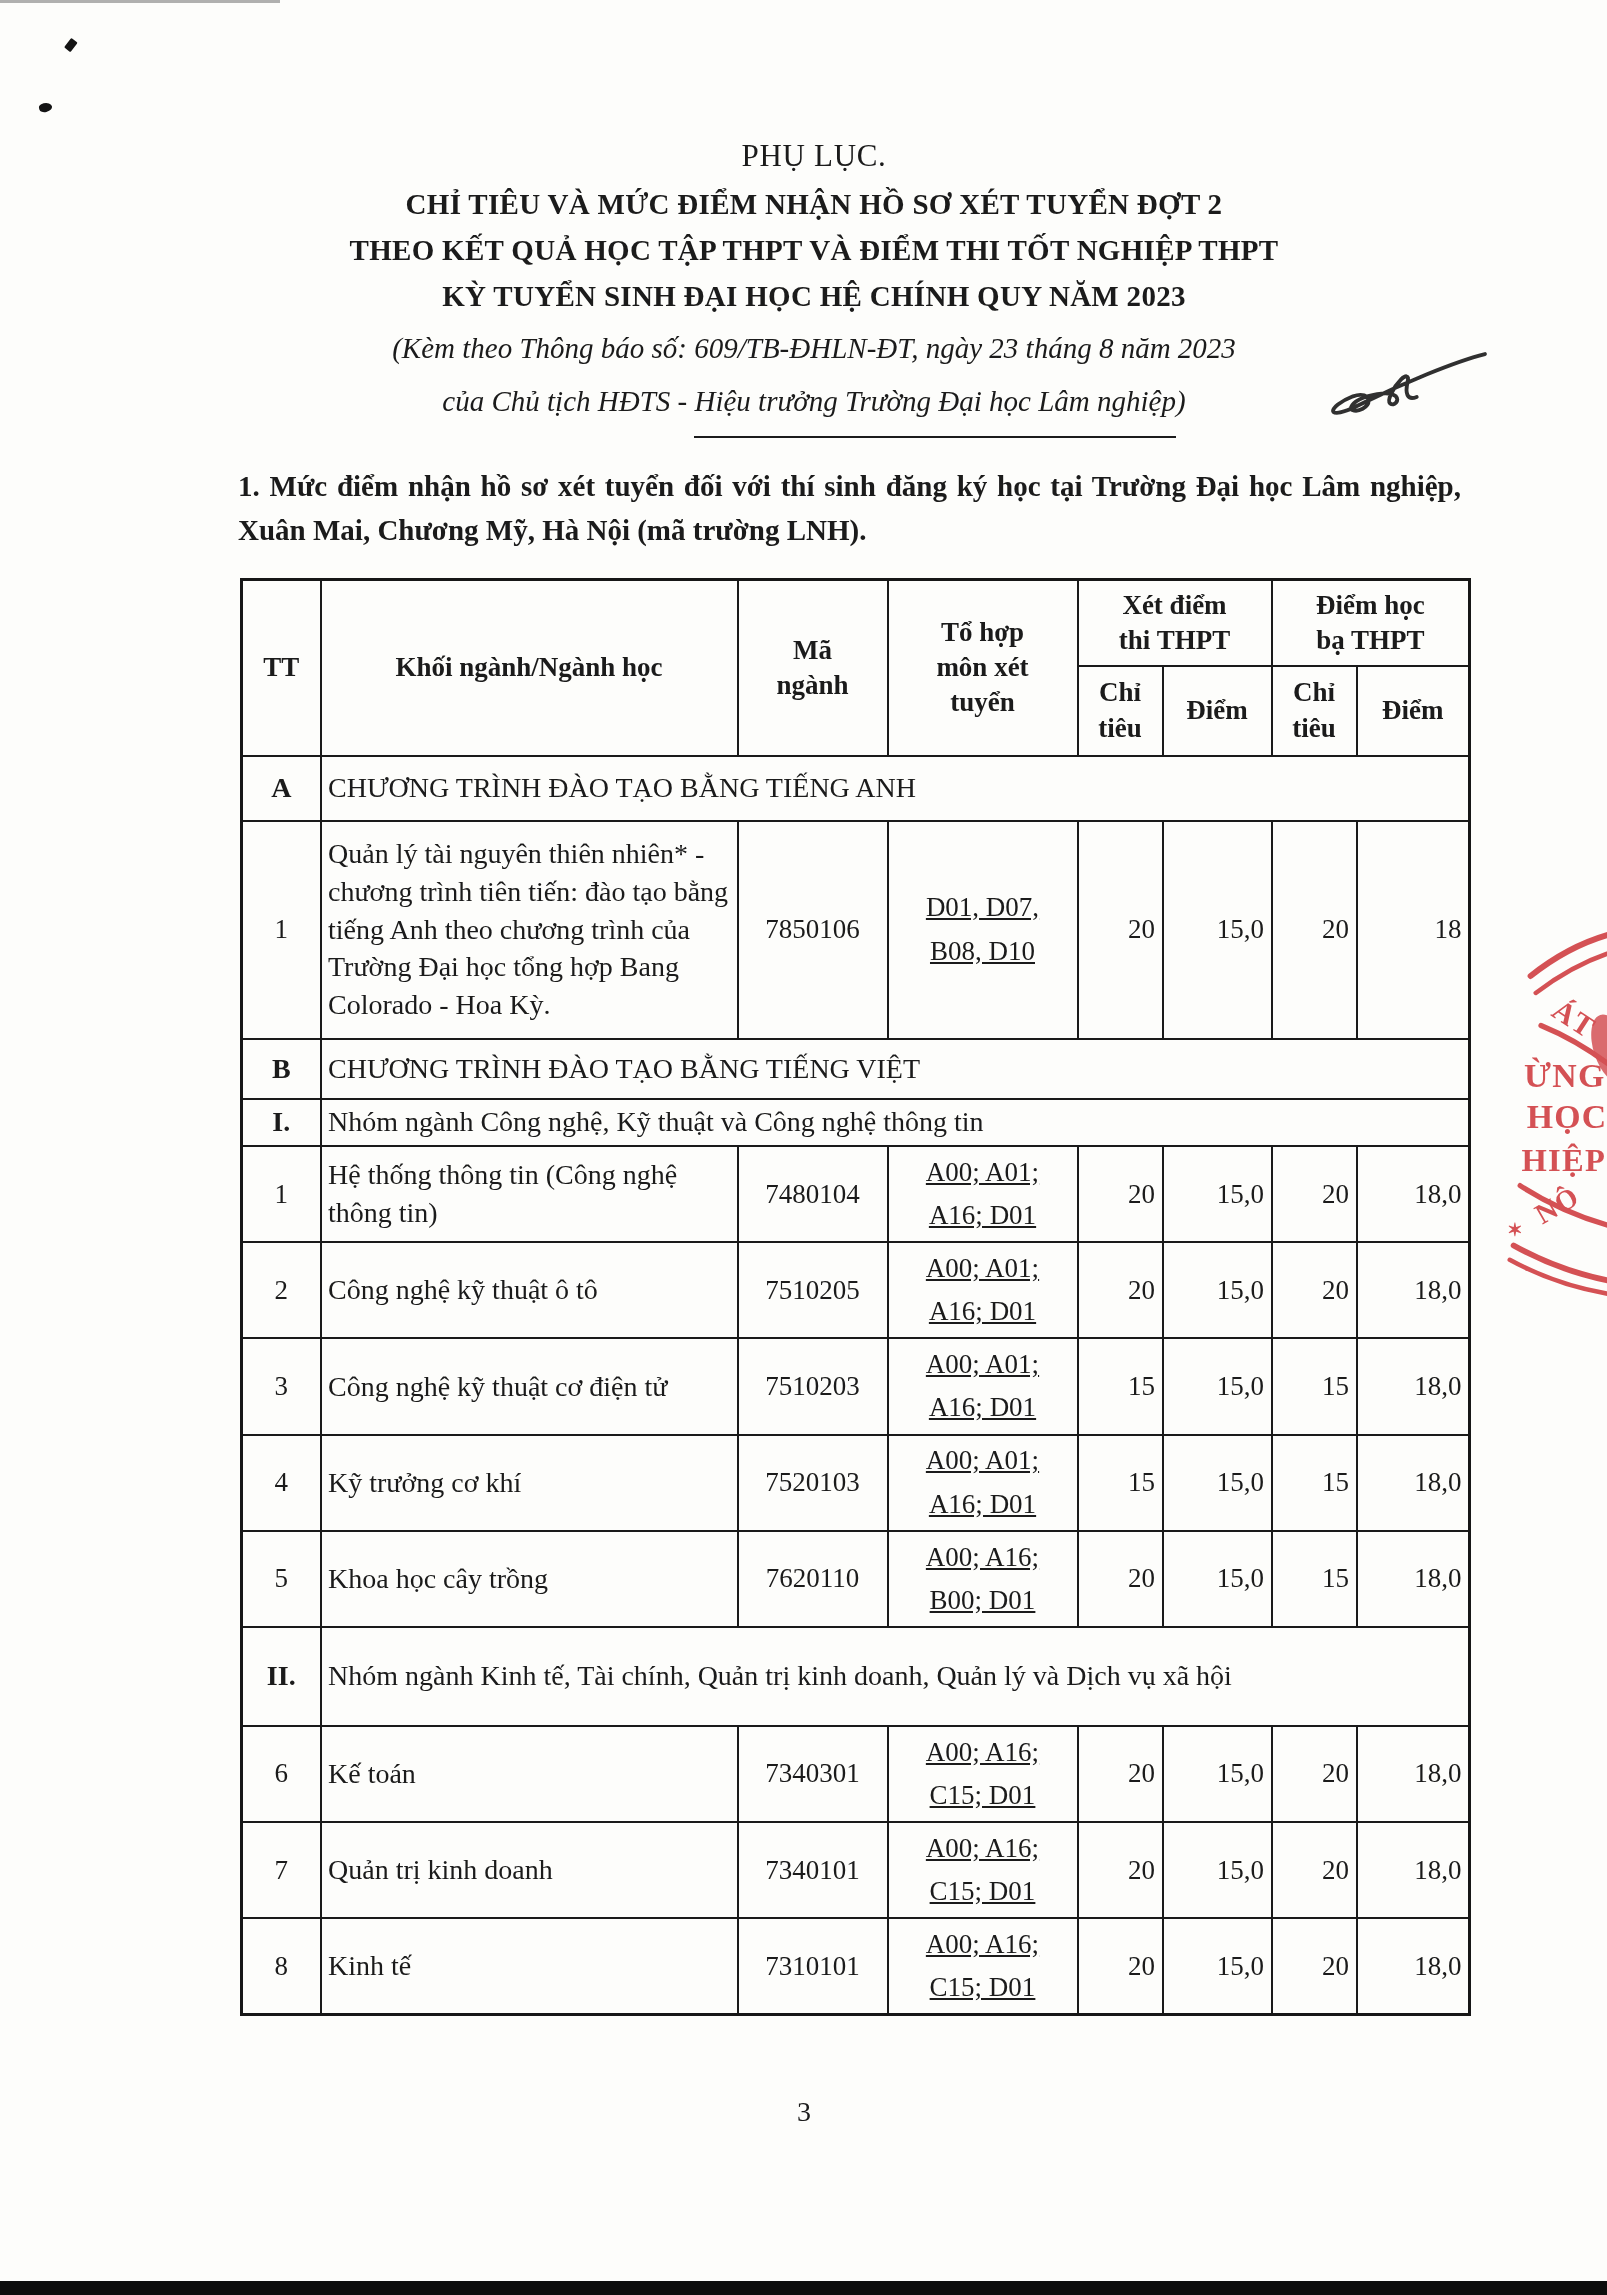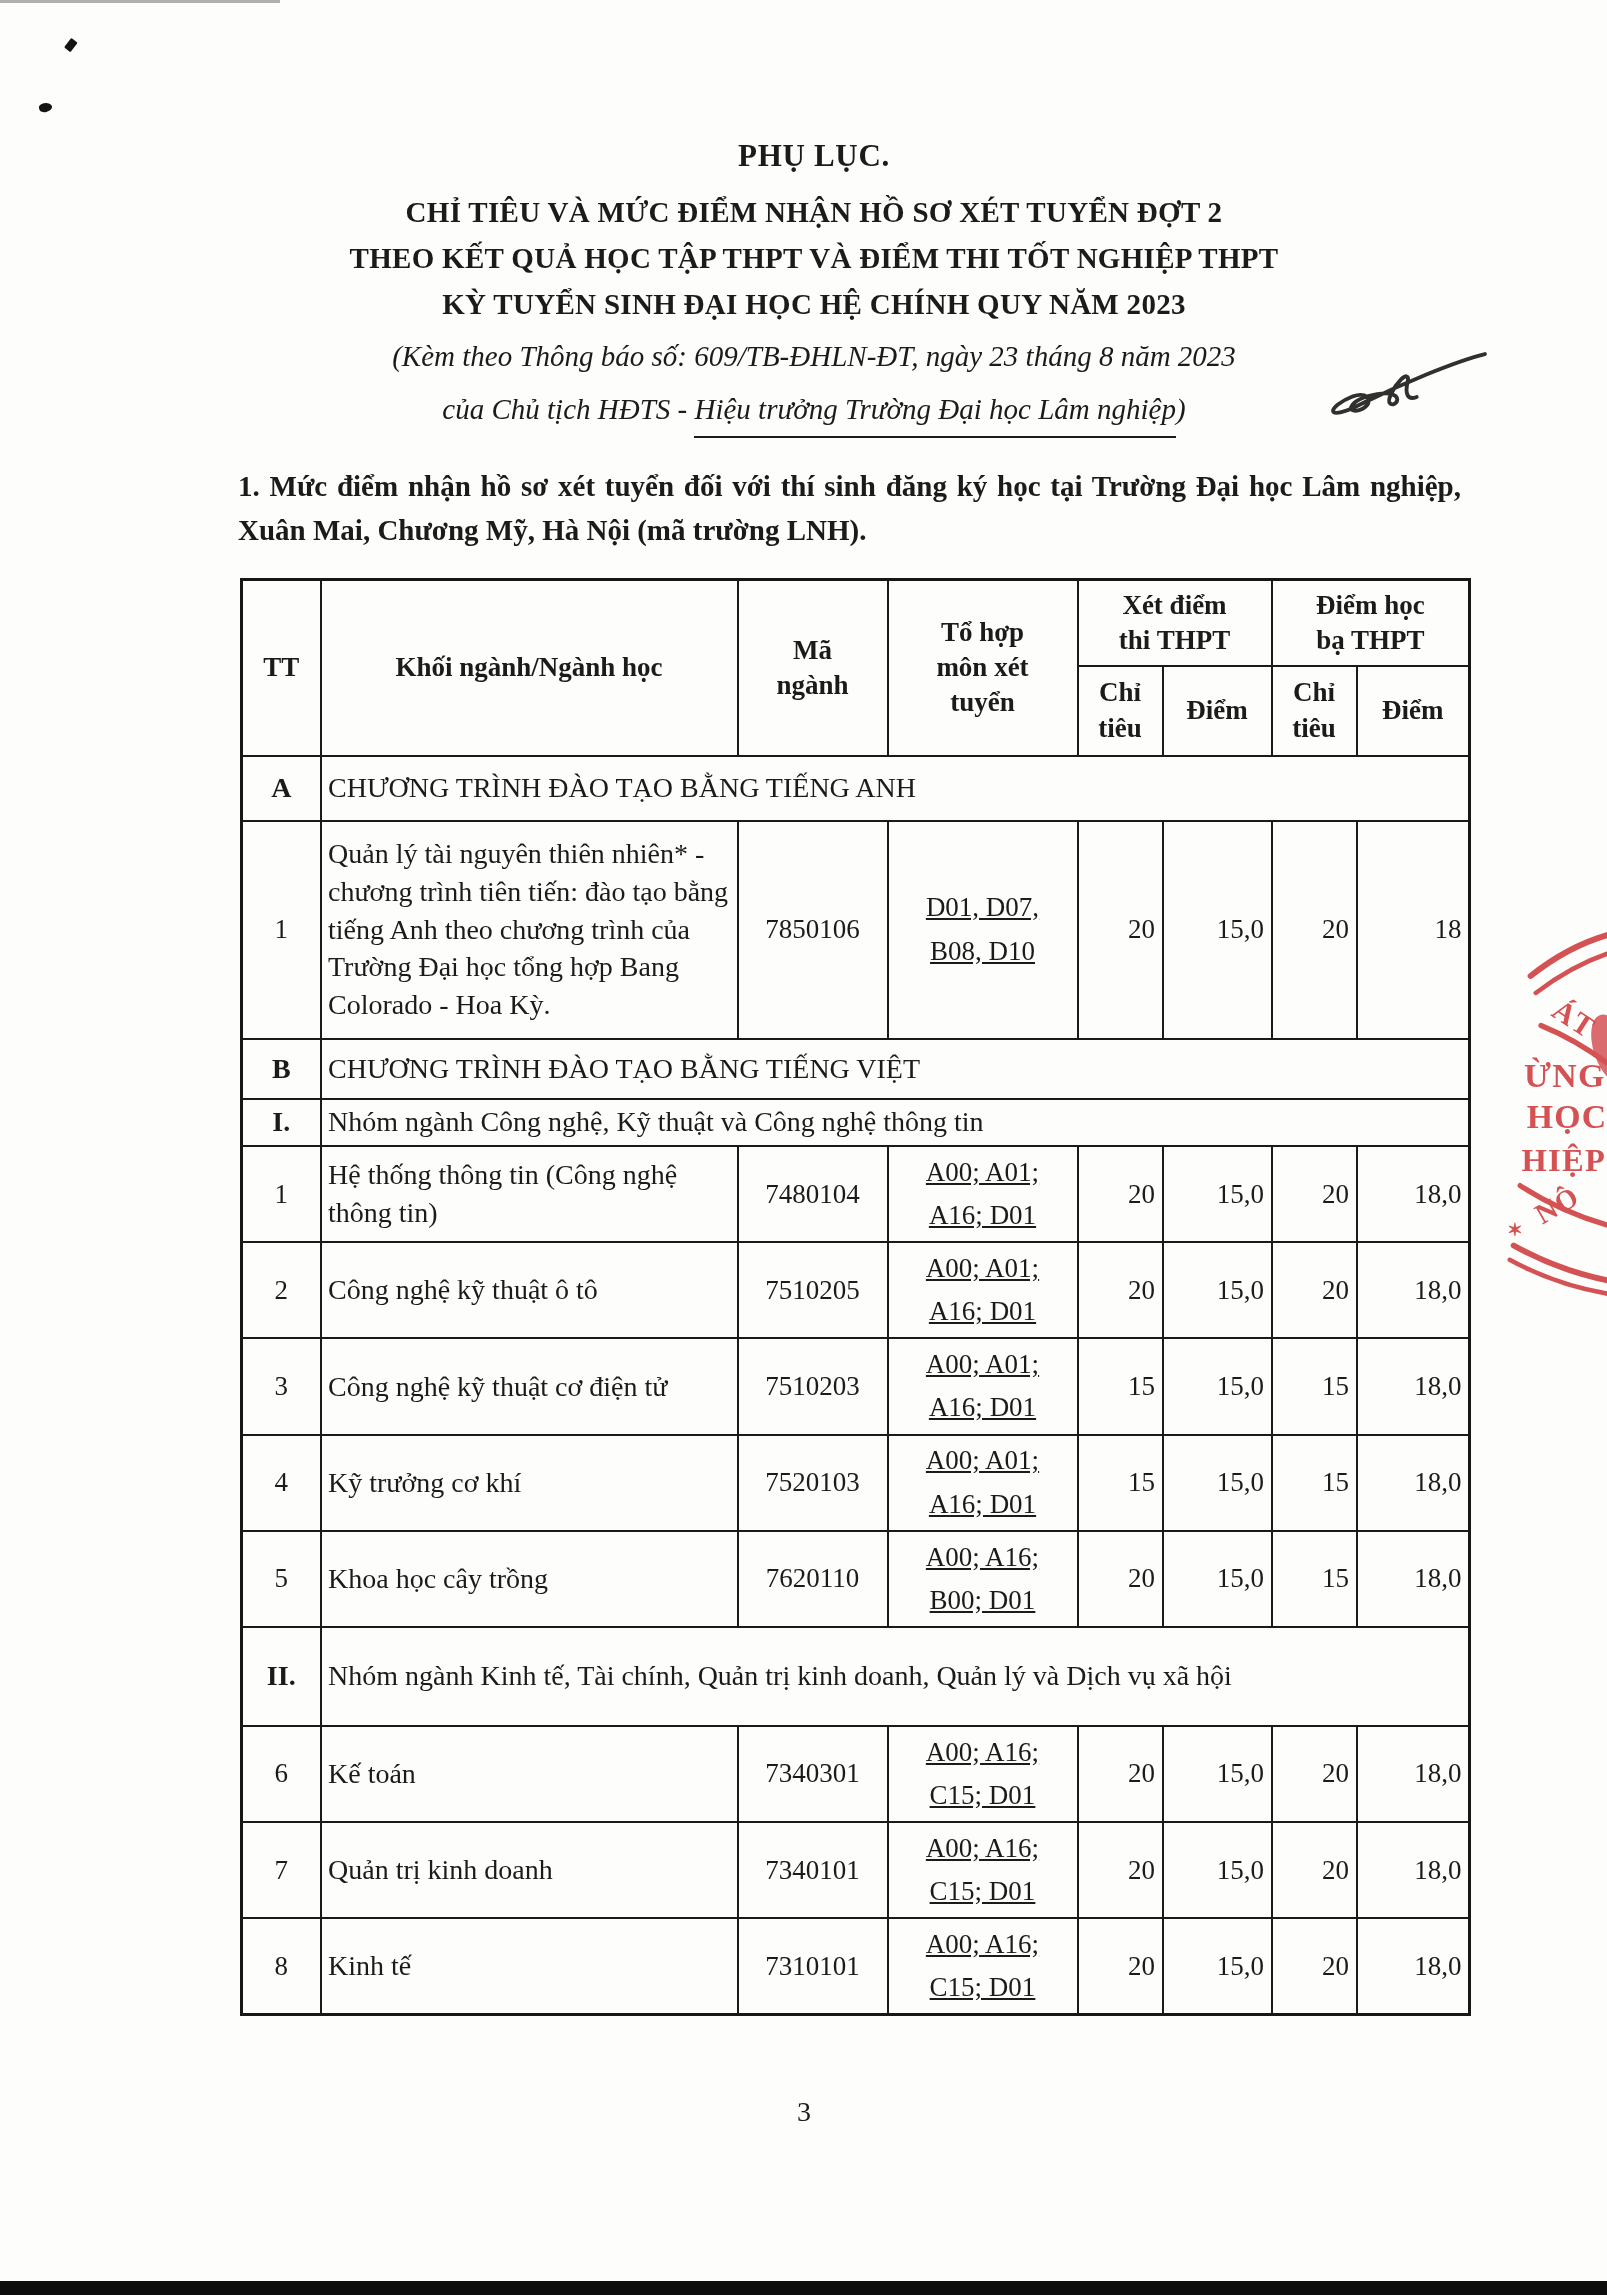--- a/index.html
+++ b/index.html
@@ -13,24 +13,24 @@
   }
   
   .top-edge-line{position:absolute;left:0;top:0;width:280px;height:2.6px;background:#8f8f8f;opacity:.7;}
   .speck{position:absolute;background:#141414;border-radius:1.3px;}
   .speck-1{left:67px;top:39px;width:7.8px;height:11.7px;transform:rotate(38deg);}
   .speck-2{left:39px;top:103px;width:13px;height:8.5px;transform:rotate(-14deg);border-radius:40% 60% 50% 50%;}
   .bottom-bar{position:absolute;left:0;bottom:0;width:100%;height:13.7px;background:#0d0d0d;}
 
   
   .doc-header{position:absolute;left:88px;top:138px;width:1452px;text-align:center;}
-  .doc-title{font-size:31px;font-weight:bold;letter-spacing:0.7px;margin-bottom:15px;text-align:center;}
+  .doc-title{font-size:31px;font-weight:normal;letter-spacing:0.7px;margin-bottom:7px;text-align:center;}
   .doc-hline{font-size:29px;font-weight:bold;line-height:46px;letter-spacing:0.3px;}
   .doc-subtitle{font-size:29px;font-style:italic;line-height:48px;margin-top:5.2px;}
-  .u-span{border-bottom:2.6px solid #1c1c1c;padding-bottom:11px;}
+  .u-span{border-bottom:2.6px solid #1c1c1c;padding-bottom:19px;}
 
   
   .signature{position:absolute;left:1301px;top:346px;width:195px;height:98px;}
   .signature svg{overflow:visible;}
 
   
   .stamp{position:absolute;left:1485px;top:925px;width:123px;height:378px;}
   .stamp svg{overflow:visible;}
   .stamp text{font-family:"Liberation Serif","DejaVu Serif",serif;font-weight:bold;letter-spacing:2px;}
 

